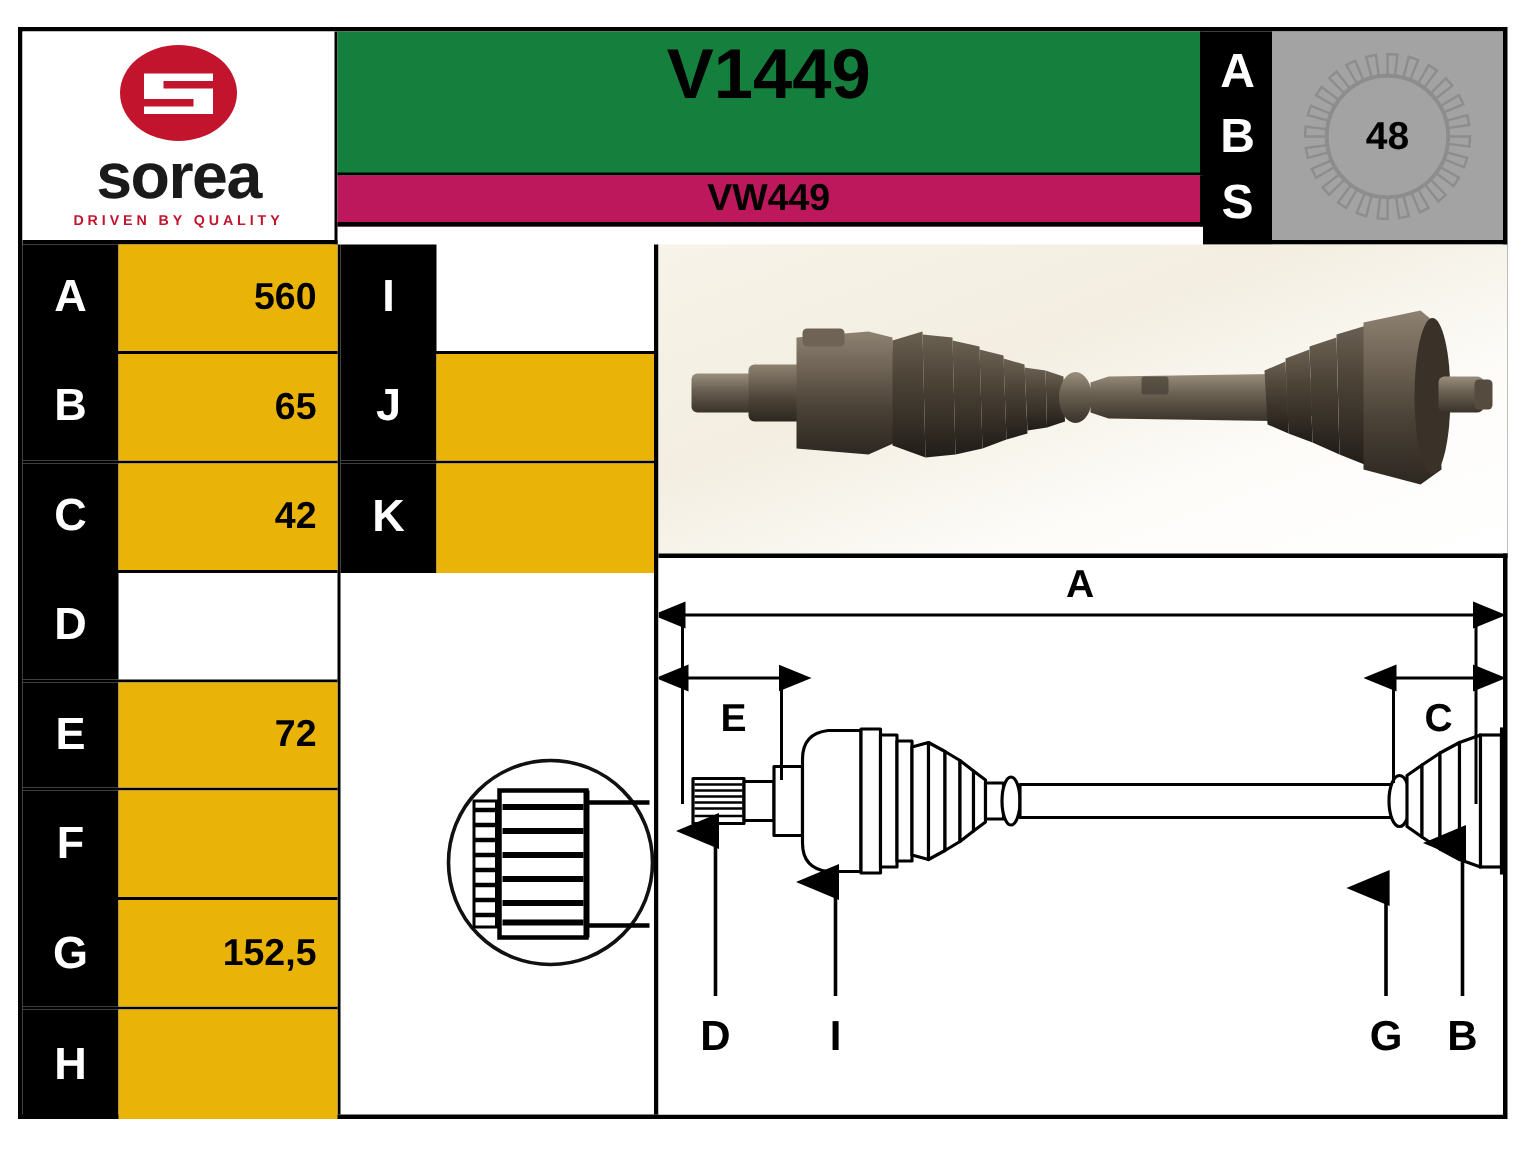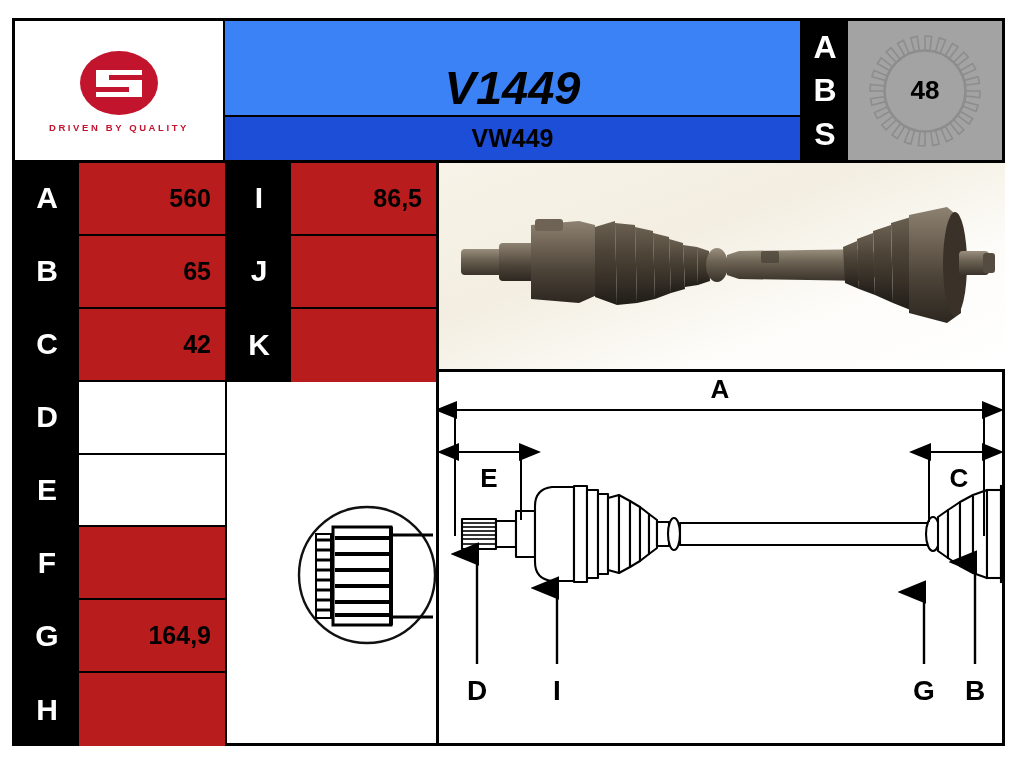--- a/index.html
+++ b/index.html
@@ -16,26 +16,26 @@
 
   .logo-cell{position:absolute;left:0;top:0;width:210px;height:142px;
              border-right:2px solid #000;border-bottom:3px solid #000;box-sizing:border-box;
              display:flex;flex-direction:column;align-items:center;justify-content:center;background:#fff;}
   .logo-mark{width:94px;height:72px;position:relative;margin-bottom:-2px;}
   .logo-word{font-size:43px;font-weight:bold;color:#1a1a1a;letter-spacing:-1px;line-height:.95;}
   .logo-tag{font-size:9.5px;font-weight:bold;color:#c3142d;letter-spacing:2.6px;margin-top:3px;}
 
   .title-cell{position:absolute;left:210px;top:0;width:577px;height:96px;
               border-bottom:2px solid #000;border-right:2px solid #000;box-sizing:border-box;
-              display:flex;align-items:flex-end;justify-content:center;background:#3b82f6;font-style:italic;}
+              display:flex;align-items:flex-start;justify-content:center;background:#15803d;}
   .title-txt{font-size:47px;font-weight:bold;color:#000;letter-spacing:0px;}
 
-  .sub-cell{position:absolute;left:210px;top:96px;width:577px;height:46px;
+  .sub-cell{position:absolute;left:210px;top:96px;width:577px;height:34px;
             border-bottom:3px solid #000;border-right:2px solid #000;box-sizing:border-box;
-            display:flex;align-items:center;justify-content:center;background:#1d4ed8;}
+            display:flex;align-items:center;justify-content:center;background:#be185d;}
   .sub-txt{font-size:25px;font-weight:bold;color:#000;}
 
   .abs-cell{position:absolute;left:787px;top:0;width:46px;height:142px;background:#000;
             border-bottom:3px solid #000;box-sizing:border-box;
             display:flex;flex-direction:column;align-items:center;justify-content:space-around;
             padding:4px 0;}
   .abs-cell span{color:#fff;font-size:32px;font-weight:bold;line-height:1;}
 
   .gear-cell{position:absolute;left:833px;top:0;right:0;height:142px;
              border-bottom:3px solid #000;box-sizing:border-box;
@@ -46,21 +46,21 @@
   
   .tbl{position:absolute;left:0;top:142px;width:424px;bottom:0;}
   .col{position:absolute;top:0;bottom:0;}
   .col1{left:0;width:212px;border-right:2px solid #000;box-sizing:border-box;}
   .col2{left:212px;width:212px;border-right:3px solid #000;box-sizing:border-box;}
 
   .row{display:flex;width:100%;box-sizing:border-box;border-bottom:2px solid #000;}
   .row:last-child{border-bottom:none;}
   .rk{width:64px;flex:0 0 64px;background:#000;color:#fff;font-size:30px;font-weight:bold;
       display:flex;align-items:center;justify-content:center;box-sizing:border-box;}
-  .rv{flex:1;background:#b91c1c;color:#000;font-size:25px;font-weight:bold;
+  .rv{flex:1;background:#eab308;color:#000;font-size:25px;font-weight:bold;
       display:flex;align-items:center;justify-content:flex-end;padding-right:14px;box-sizing:border-box;}
 
   
   .photo{position:absolute;left:424px;top:142px;width:566px;height:209px;
          border-bottom:3px solid #000;box-sizing:border-box;overflow:hidden;
          background:linear-gradient(160deg,#f7f3e8 0%,#f3eee1 38%,#fdfcf9 70%,#ffffff 100%);}
 
   
   .draw{position:absolute;left:424px;top:351px;right:0;bottom:0;background:#fff;overflow:hidden;}
 
@@ -77,20 +77,21 @@
 
     <div class="hdr">
 
       <div class="logo-cell">
         <div class="logo-mark">
           <svg width="94" height="72" viewBox="0 0 94 72">
             <ellipse cx="47" cy="34" rx="39" ry="32" fill="#c3142d"></ellipse>
             <path d="M24 21 L70 21 L70 26 L37 26 L37 31 L70 31 L70 48 L24 48 L24 43 L57 43 L57 38 L24 38 Z" fill="#ffffff"></path>
           </svg>
         </div>
+        <div class="logo-word">sorea</div>
         <div class="logo-tag">DRIVEN BY QUALITY</div>
       </div>
 
       <div class="title-cell">
         <div class="title-txt">V1449</div>
       </div>
 
       <div class="sub-cell">
         <div class="sub-txt">VW449</div>
       </div>
@@ -150,38 +151,38 @@
           </div>
           <div class="row" style="height: 72.875px;">
             <div class="rk">C</div>
             <div class="rv">42</div>
           </div>
           <div class="row" style="height: 72.875px;">
             <div class="rk">D</div>
           </div>
           <div class="row" style="height: 72.875px;">
             <div class="rk">E</div>
+            <div class="rv">72</div>
           </div>
           <div class="row" style="height: 72.875px;">
             <div class="rk">F</div>
             <div class="rv"></div>
           </div>
           <div class="row" style="height: 72.875px;">
             <div class="rk">G</div>
-            <div class="rv">164,9</div>
+            <div class="rv">152,5</div>
           </div>
           <div class="row" style="height: 72.875px; border-bottom: none;">
             <div class="rk">H</div>
             <div class="rv"></div>
           </div>
         </div>
       <div class="col col2">
           <div class="row" style="height: 72.875px;">
             <div class="rk">I</div>
-            <div class="rv">86,5</div>
           </div>
           <div class="row" style="height: 72.875px;">
             <div class="rk">J</div>
             <div class="rv"></div>
           </div>
           <div class="row" style="height: 72.875px; border-bottom: none;">
             <div class="rk">K</div>
             <div class="rv"></div>
           </div>
         </div>

